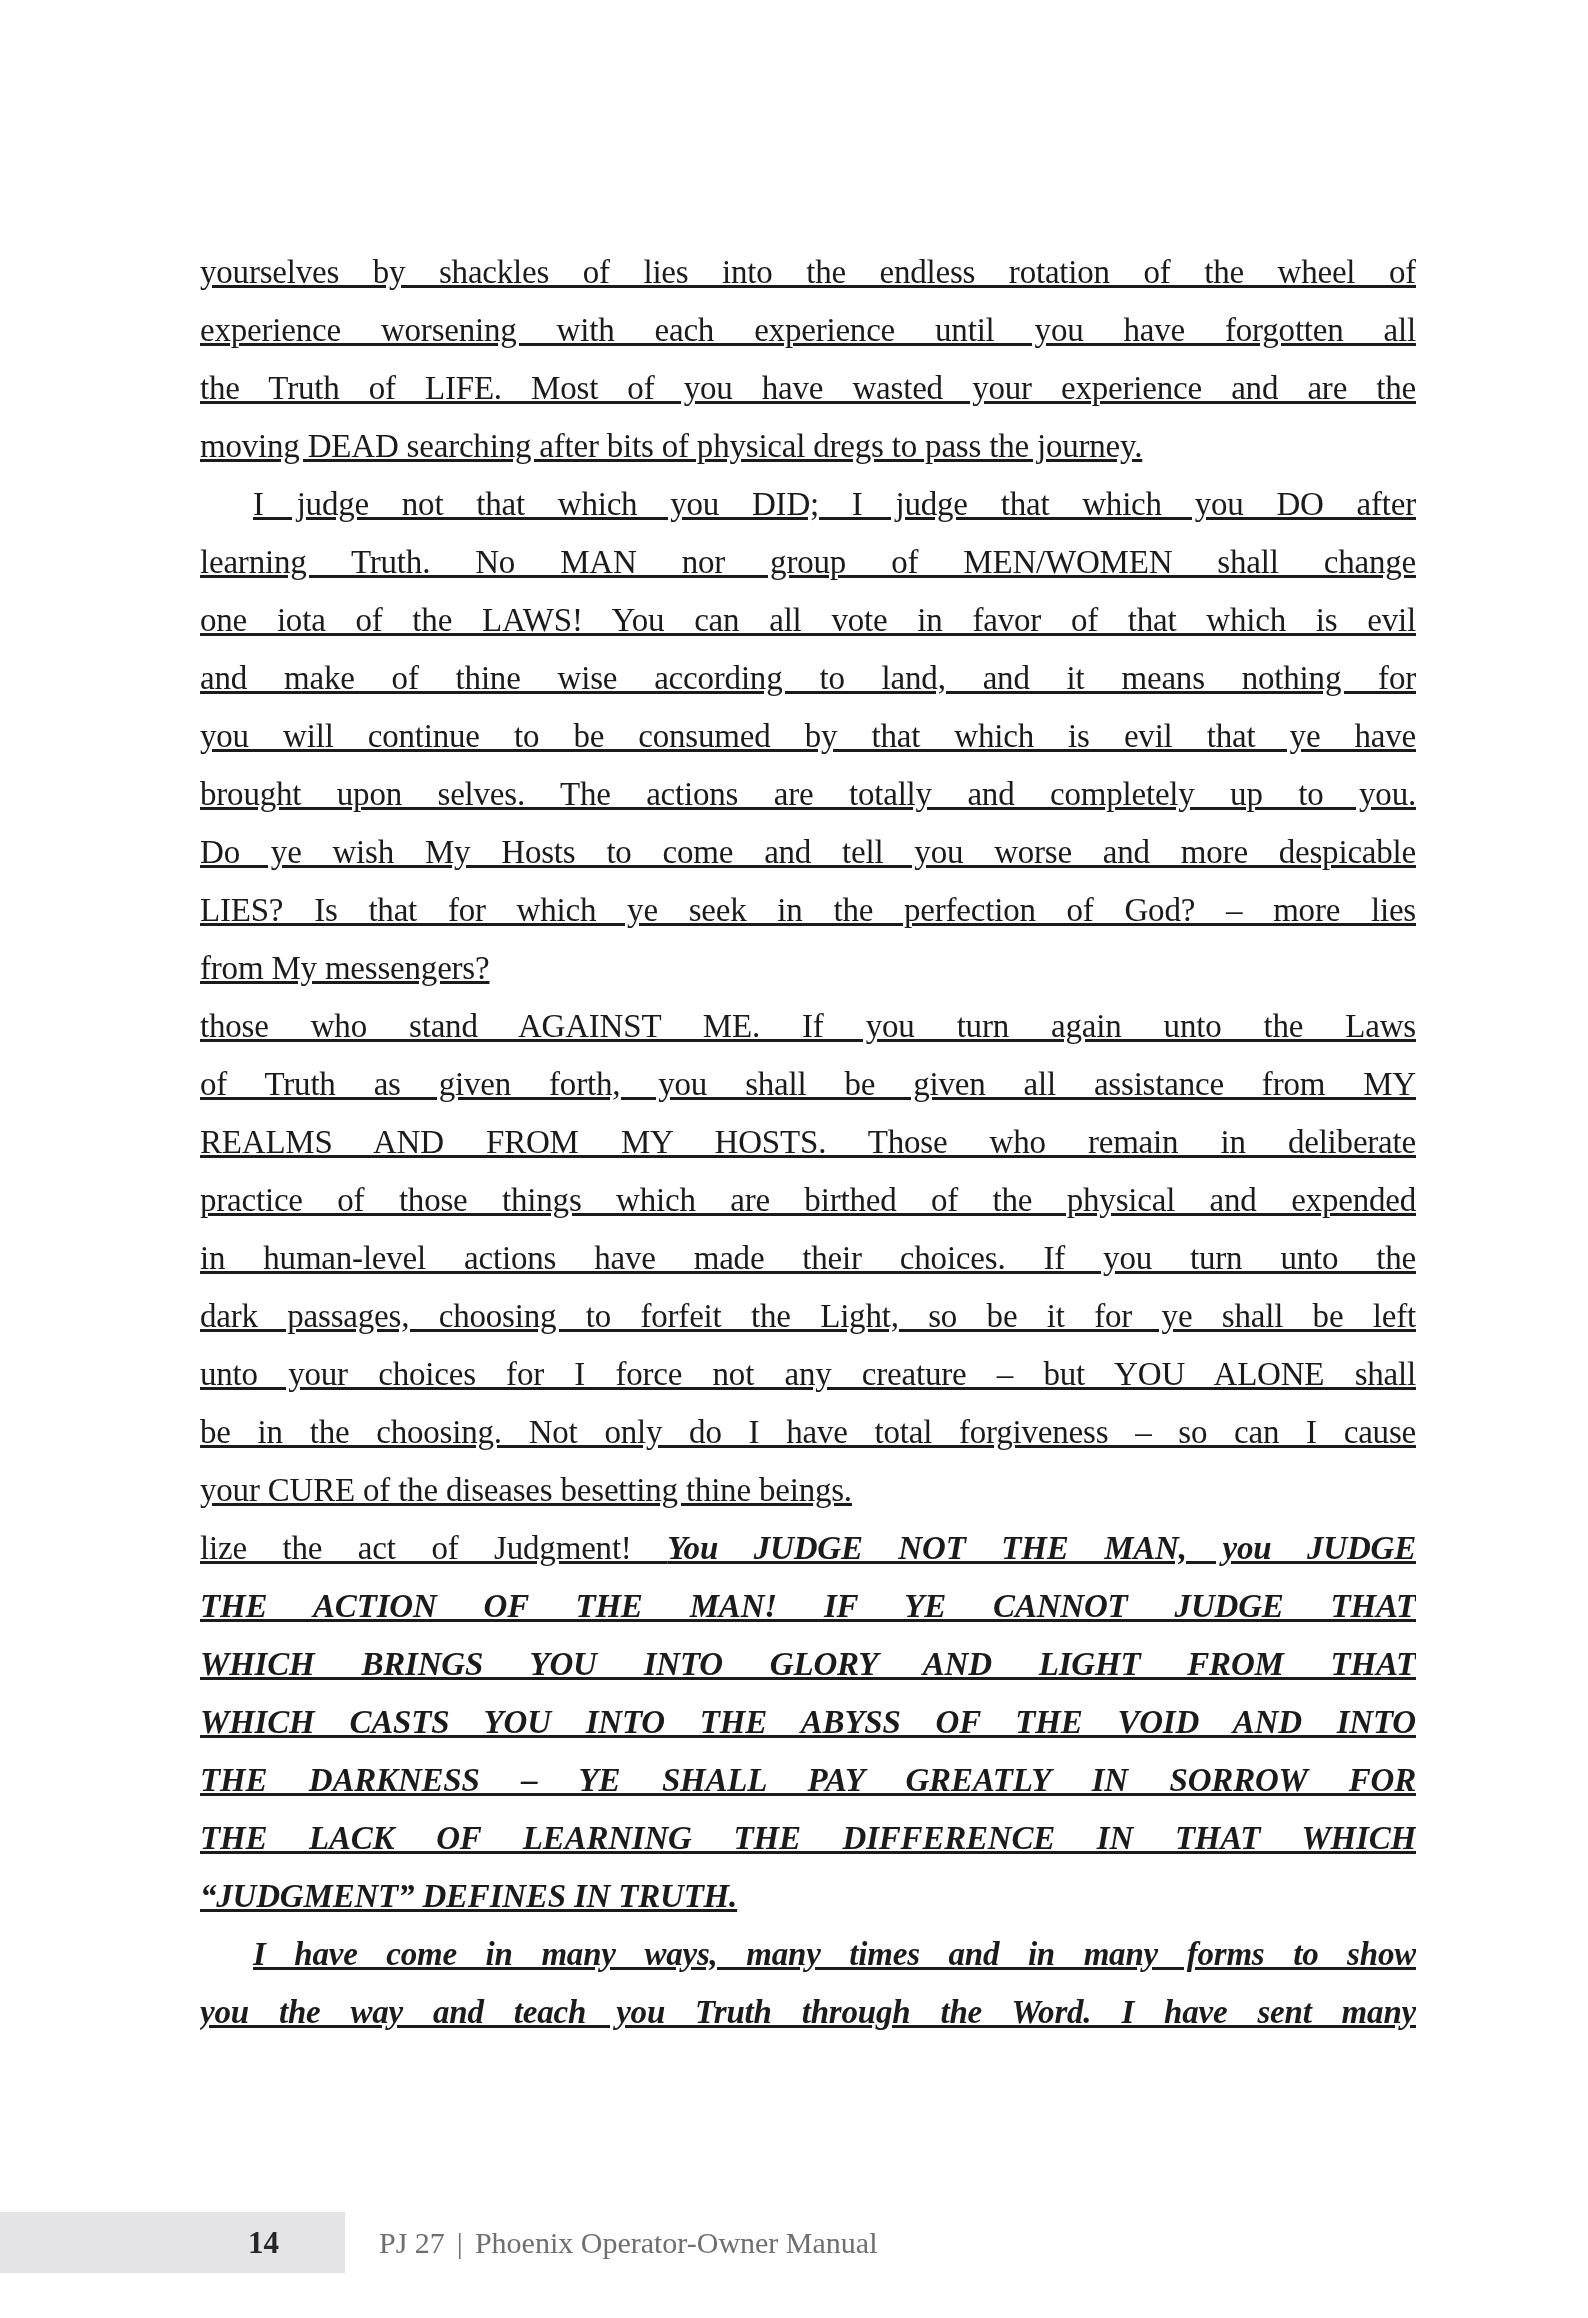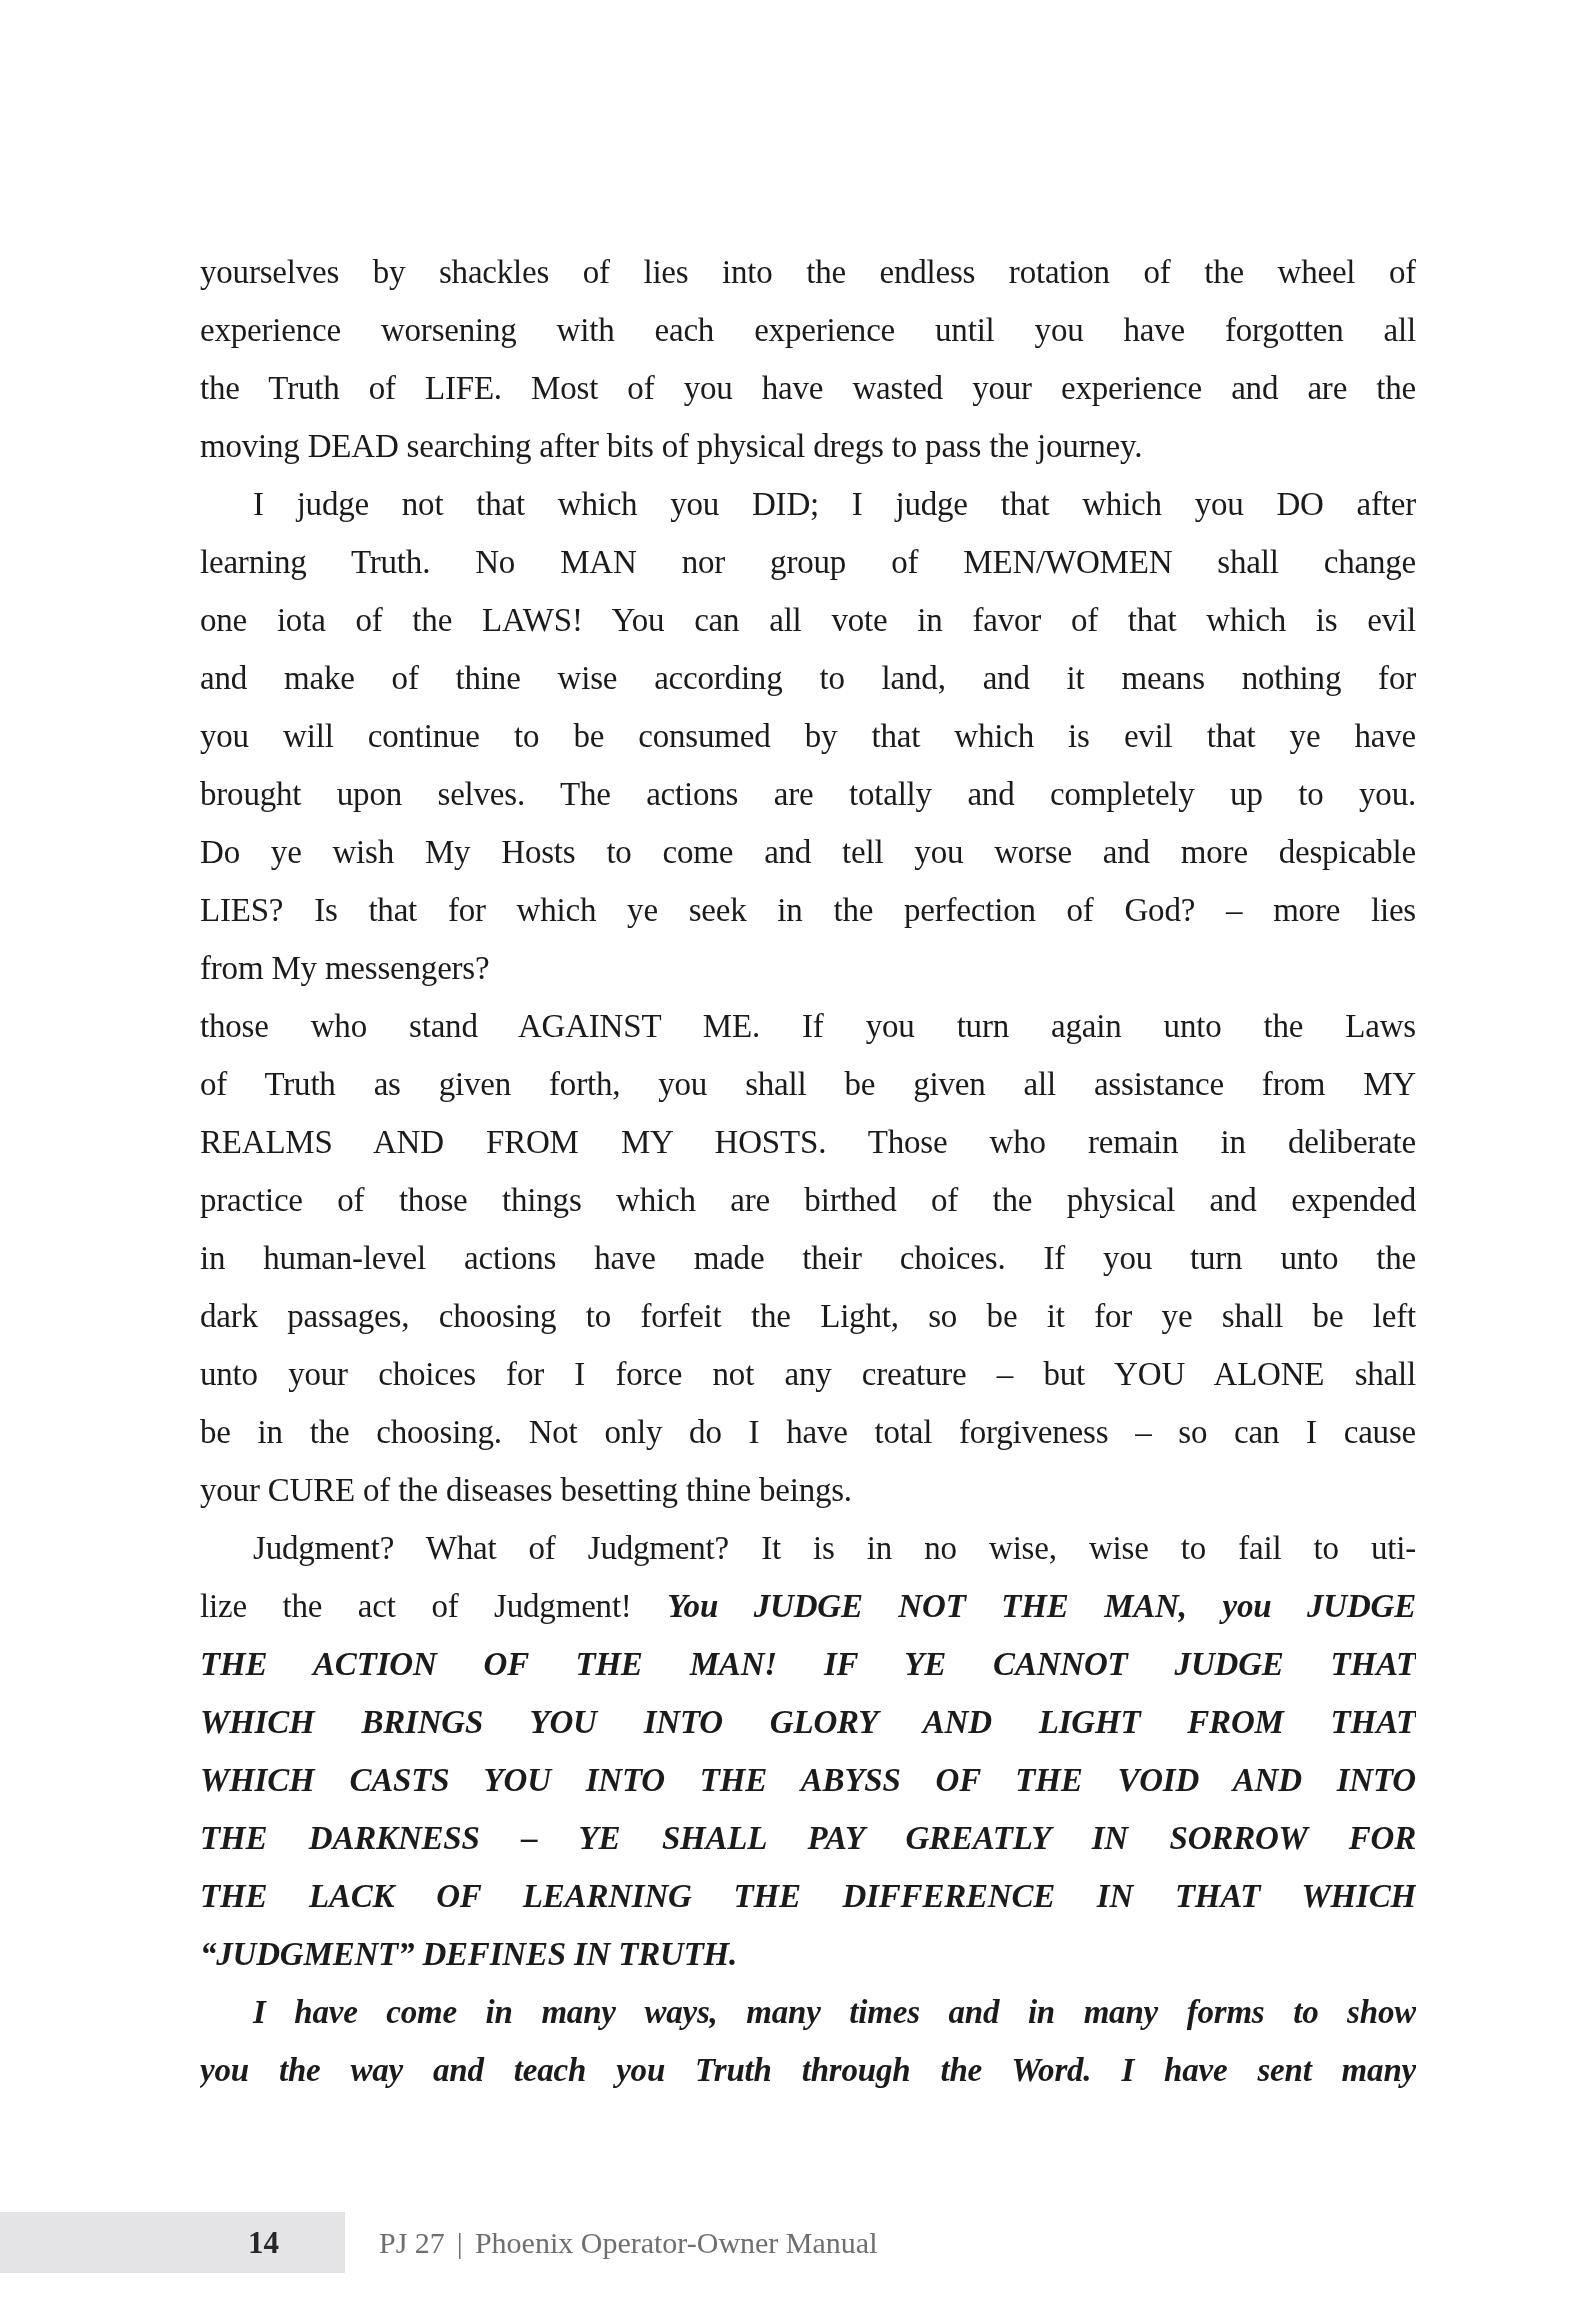--- a/index.html
+++ b/index.html
@@ -19,21 +19,21 @@
   }
   .page{position:absolute;inset:0;}
   .body-text{
     position:absolute;
     left:200px;top:243px;width:1216px;
     color:var(--ink);
     font-size:33px;
     line-height:58px;
     letter-spacing:-0.2px;
   }
-  .line{height:58px;overflow:hidden;}
+  .line{height:58px;overflow:hidden;text-decoration:underline;}
   .line.j{text-align:justify;text-align-last:justify;}
   .line.l{text-align:center;text-align-last:left;}
   .line.ind{text-indent:53px;}
   .bi{font-weight:700;font-style:italic;}
   .footer-bar{
     position:absolute;
     left:0;top:2212px;
     width:345px;height:61px;
     background:var(--bar);
   }
@@ -75,21 +75,20 @@
       <div class="line l"><span>from My messengers?</span></div>
       <div class="line j"><span>those who stand AGAINST ME. If you turn again unto the Laws</span></div>
       <div class="line j"><span>of Truth as given forth, you shall be given all assistance from MY</span></div>
       <div class="line j"><span>REALMS AND FROM MY HOSTS. Those who remain in deliberate</span></div>
       <div class="line j"><span>practice of those things which are birthed of the physical and expended</span></div>
       <div class="line j"><span>in human-level actions have made their choices. If you turn unto the</span></div>
       <div class="line j"><span>dark passages, choosing to forfeit the Light, so be it for ye shall be left</span></div>
       <div class="line j"><span>unto your choices for I force not any creature – but YOU ALONE shall</span></div>
       <div class="line j"><span>be in the choosing. Not only do I have total forgiveness – so can I cause</span></div>
       <div class="line l"><span>your CURE of the diseases besetting thine beings.</span></div>
-      <div class="line j ind"><span>Judgment? What of Judgment? It is in no wise, wise to fail to uti-</span></div>
       <div class="line j"><span>lize the act of Judgment! </span> <span class="bi">You JUDGE NOT THE MAN, you JUDGE</span></div>
       <div class="line j"><span class="bi">THE ACTION OF THE MAN! IF YE CANNOT JUDGE THAT</span></div>
       <div class="line j"><span class="bi">WHICH BRINGS YOU INTO GLORY AND LIGHT FROM THAT</span></div>
       <div class="line j"><span class="bi">WHICH CASTS YOU INTO THE ABYSS OF THE VOID AND INTO</span></div>
       <div class="line j"><span class="bi">THE DARKNESS – YE SHALL PAY GREATLY IN SORROW FOR</span></div>
       <div class="line j"><span class="bi">THE LACK OF LEARNING THE DIFFERENCE IN THAT WHICH</span></div>
       <div class="line l"><span class="bi">“JUDGMENT” DEFINES IN TRUTH.</span></div>
       <div class="line j ind"><span class="bi">I have come in many ways, many times and in many forms to show</span></div>
       <div class="line j"><span class="bi">you the way and teach you Truth through the Word. I have sent many</span></div>
     </main>

